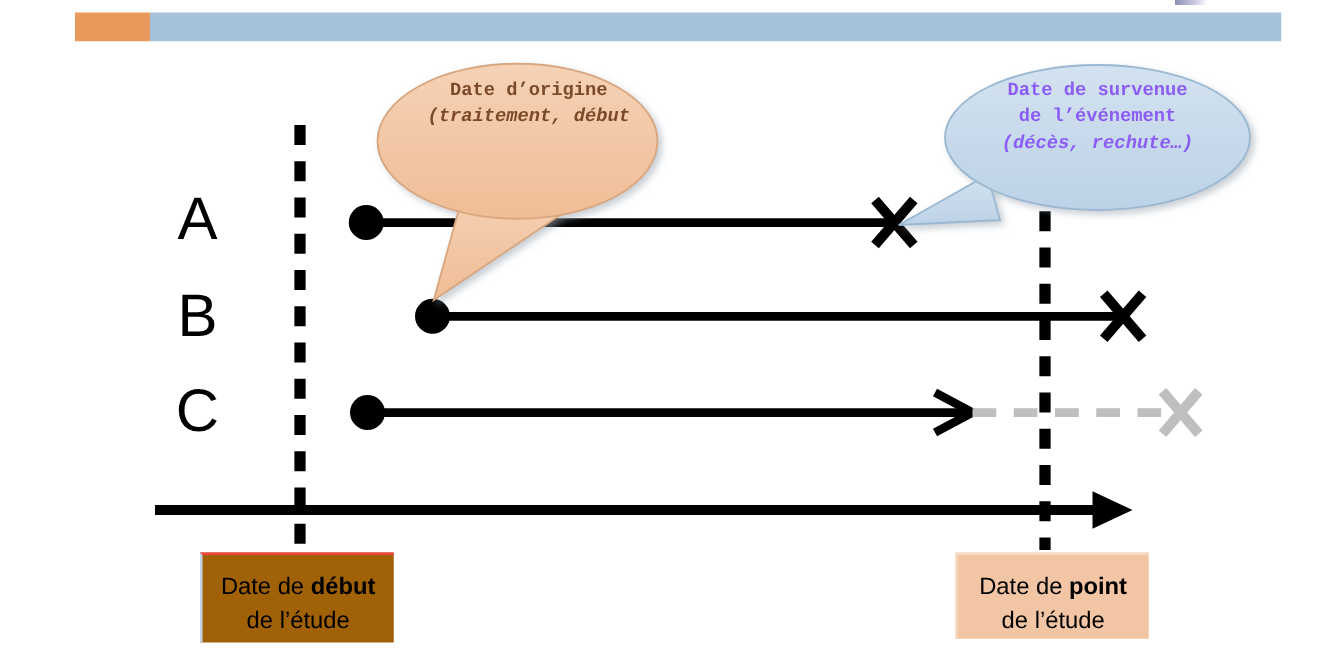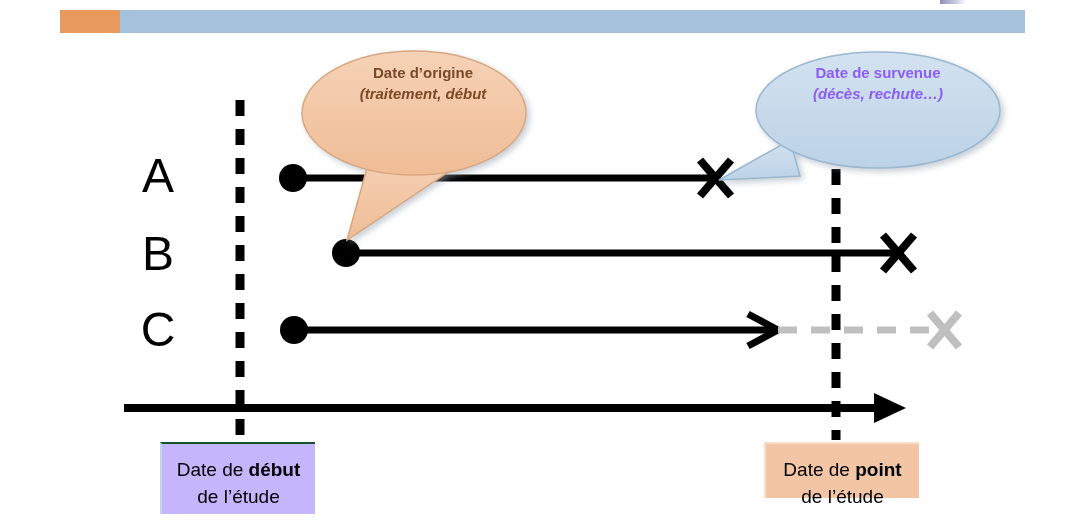--- a/index.html
+++ b/index.html
@@ -65,21 +65,21 @@
     width: 60px;
   }
   #letter-a { left: 128px; top: 152px; }
   #letter-b { left: 128px; top: 230px; }
   #letter-c { left: 128px; top: 306px; }
 
   
   .bubble-text {
     position: absolute;
     text-align: center;
-    font-family: Liberation Sans, sans-serif;
+    font-family: Liberation Mono, monospace;
     font-weight: bold;
     font-size: 15px;
     line-height: 21px;
     pointer-events: none;
   }
   #bubble-origin-text {
     left: 318px;
     top: 62px;
     width: 210px;
     color: #7b4b28;
@@ -102,29 +102,29 @@
     line-height: 27px;
     color: #000000;
     padding-top: 12px;
     box-sizing: border-box;
   }
   #label-debut {
     left: 160px;
     top: 442px;
     width: 155px;
     height: 72px;
-    background: #c4b5fd;
-    border-top: 2px solid #14532d;
+    background: #a16207;
+    border-top: 2px solid #ef4444;
     border-left: 2px solid #c2d5e8;
   }
   #label-point {
     left: 764px;
     top: 442px;
     width: 155px;
-    height: 56px;
+    height: 69px;
     background: #f2c6a4;
     border-top: 2px solid #f7dcc6;
     border-left: 2px solid #f7dcc6;
   }
   .label-box b { font-weight: bold; }
 </style>
 </head>
 <body>
 
 <div id="slide">
@@ -206,20 +206,21 @@
   <div class="rowletter" id="letter-b">B</div>
   <div class="rowletter" id="letter-c">C</div>
 
   <div class="bubble-text" id="bubble-origin-text">
     <span class="ln">Date d’origine</span>
     <span class="it">(traitement, début</span>
   </div>
 
   <div class="bubble-text" id="bubble-event-text">
     <span class="ln">Date de survenue</span>
+    <span class="ln">de l’événement</span>
     <span class="it">(décès, rechute…)</span>
   </div>
 
   <div class="label-box" id="label-debut">
     <div><span>Date de </span><b>début</b></div>
     <div>de l’étude</div>
   </div>
 
   <div class="label-box" id="label-point">
     <div><span>Date de </span><b>point</b></div>

